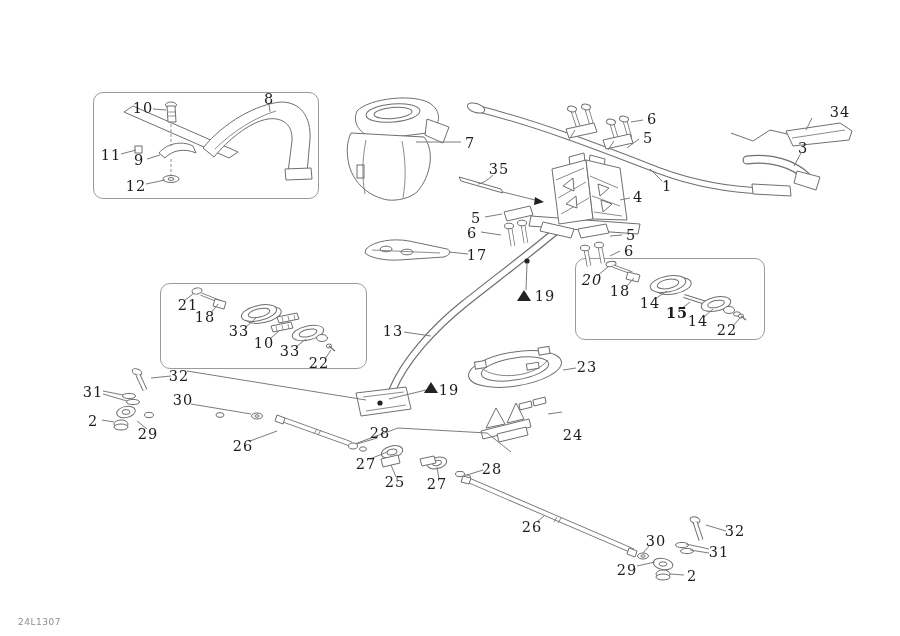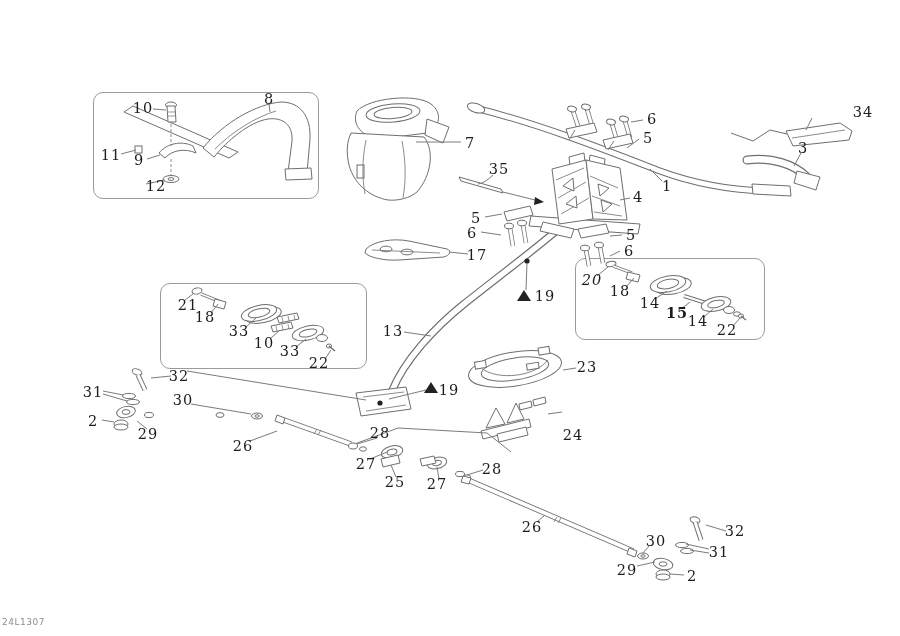--- a/index.html
+++ b/index.html
@@ -12,21 +12,21 @@
   }
   html,body{margin:0;padding:0;background:var(--bg);}
   .stage{position:relative;width:900px;height:636px;background:var(--bg);overflow:hidden;
          font-family:"Liberation Sans",sans-serif;padding-left:20px;}
   .stage svg{position:absolute;left:0;top:0;z-index:2;}
   .group-box{position:absolute;border:1px solid var(--box-border);border-radius:10px;z-index:1;background:transparent;}
   .callout-layer{position:absolute;left:0;top:0;width:100%;height:100%;z-index:3;}
   .callout{position:absolute;transform:translate(-50%,-50%);
            font-family:"DejaVu Serif",serif;font-size:14.5px;letter-spacing:1px;
            color:var(--label-color);white-space:nowrap;line-height:1;}
-  .figure-code{position:absolute;left:2px;top:617px;font-family:"DejaVu Sans",sans-serif;
+  .figure-code{position:absolute;left:18px;top:617px;font-family:"DejaVu Sans",sans-serif;
                font-size:9px;color:#8d8d8d;letter-spacing:.5px;z-index:3;}
   
   svg .o{stroke:var(--line-color);fill:none;}
   svg .w{stroke:#fff;fill:none;}
   svg .p{stroke:var(--line-color);fill:#fff;}
   svg .d{fill:var(--marker-color);stroke:none;}
   svg .ld{stroke:var(--leader-color);fill:none;}
 </style>
 </head>
 <body>
@@ -356,26 +356,26 @@
       <line x1="684" y1="575" x2="670" y2="574"></line>
       <line x1="187" y1="371" x2="366" y2="400"></line>
     </g>
   </svg>
 
   <div class="callout-layer">
       <div class="callout" style="left: 143px; top: 108px;">10</div>
       <div class="callout" style="left: 269px; top: 99px;">8</div>
       <div class="callout" style="left: 111px; top: 155px;">11</div>
       <div class="callout" style="left: 139px; top: 160px;">9</div>
-      <div class="callout" style="left: 136px; top: 186px; margin-left: 20px;">12</div>
+      <div class="callout" style="left: 136px; top: 186px;">12</div>
       <div class="callout" style="left: 470px; top: 143px;">7</div>
       <div class="callout" style="left: 499px; top: 169px;">35</div>
       <div class="callout" style="left: 652px; top: 119px;">6</div>
       <div class="callout" style="left: 648px; top: 138px;">5</div>
-      <div class="callout" style="left: 863px; top: 112px;">34</div>
+      <div class="callout" style="left: 840px; top: 112px;">34</div>
       <div class="callout" style="left: 803px; top: 148px;">3</div>
       <div class="callout" style="left: 667px; top: 186px;">1</div>
       <div class="callout" style="left: 638px; top: 197px;">4</div>
       <div class="callout" style="left: 476px; top: 218px;">5</div>
       <div class="callout" style="left: 472px; top: 233px;">6</div>
       <div class="callout" style="left: 631px; top: 235px;">5</div>
       <div class="callout" style="left: 629px; top: 251px;">6</div>
       <div class="callout" style="left: 477px; top: 255px;">17</div>
       <div class="callout" style="left: 592px; top: 280px; font-style: italic;">20</div>
       <div class="callout" style="left: 620px; top: 291px;">18</div>

